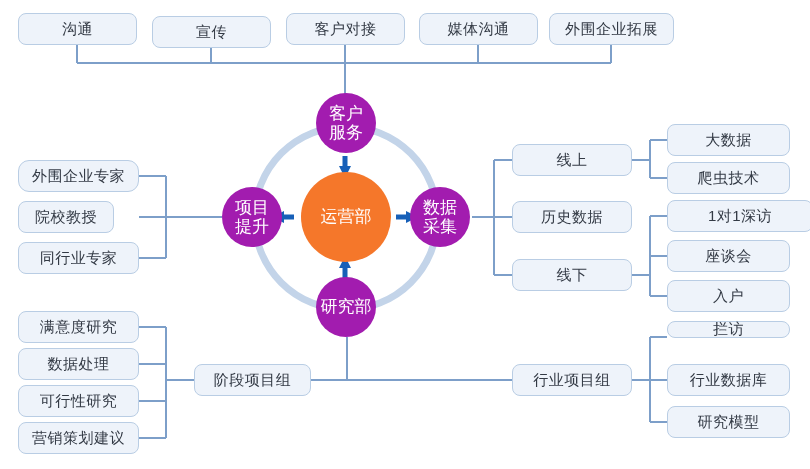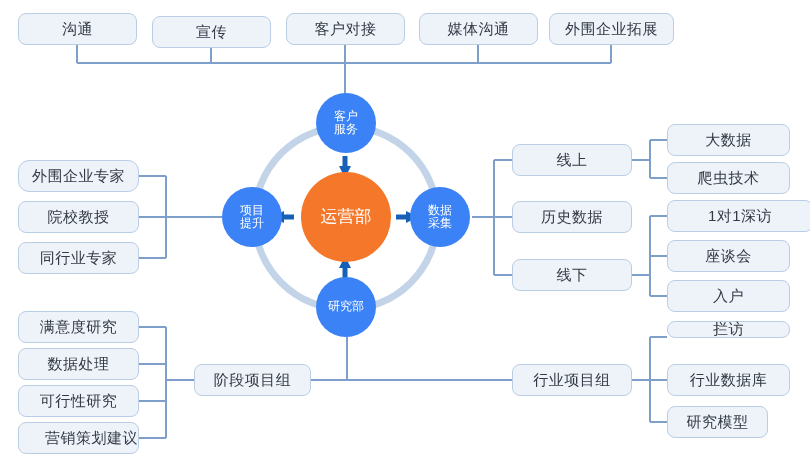--- a/index.html
+++ b/index.html
@@ -27,21 +27,21 @@
   .circle{
     position:absolute;
     box-sizing:border-box;
     border-radius:50%;
     display:flex;align-items:center;justify-content:center;
     text-align:center;
     color:#ffffff;
     line-height:1.12;
     z-index:4;
   }
-  .c-blue{background:#3b82f6;font-size:12px;font-weight:400;}
+  .c-blue{background:#a21caf;font-size:17px;font-weight:400;}
   .c-orange{background:#f5772a;font-size:17px;}
   .ring{
     position:absolute;
     box-sizing:border-box;
     border-radius:50%;
     border:7px solid #c3d4e9;
     z-index:2;
   }
 </style>
 </head>
@@ -126,21 +126,21 @@
   <div class="node" style="left:419px;top:13px;width:119px;height:32px;">
     <span>媒体沟通</span>
   </div>
   <div class="node" style="left:549px;top:13px;width:125px;height:32px;">
     <span>外围企业拓展</span>
   </div>
 
   <div class="node" style="left:18px;top:160px;width:121px;height:32px;border-radius:11px;">
     <span>外围企业专家</span>
   </div>
-  <div class="node" style="left:18px;top:201px;width:121px;height:32px;">
+  <div class="node" style="left:18px;top:201px;width:96px;height:32px;">
     <span>院校教授</span>
   </div>
   <div class="node" style="left:18px;top:242px;width:121px;height:32px;">
     <span>同行业专家</span>
   </div>
 
   <div class="circle c-blue" style="left:316px;top:93px;width:60px;height:60px;">
     <span>
       <span>客户</span><br><span>服务</span>
     </span>
@@ -195,34 +195,34 @@
 
   <div class="node" style="left:18px;top:311px;width:121px;height:32px;">
     <span>满意度研究</span>
   </div>
   <div class="node" style="left:18px;top:348px;width:121px;height:32px;">
     <span>数据处理</span>
   </div>
   <div class="node" style="left:18px;top:385px;width:121px;height:32px;">
     <span>可行性研究</span>
   </div>
-  <div class="node" style="left:18px;top:422px;width:121px;height:32px;justify-content:flex-end;">
+  <div class="node" style="left:18px;top:422px;width:121px;height:32px;">
     <span>营销策划建议</span>
   </div>
 
   <div class="node" style="left:194px;top:364px;width:117px;height:32px;">
     <span>阶段项目组</span>
   </div>
   <div class="node" style="left:512px;top:364px;width:120px;height:32px;">
     <span>行业项目组</span>
   </div>
 
   <div class="node" style="left:667px;top:321px;width:123px;height:17px;">
     <span>拦访</span>
   </div>
   <div class="node" style="left:667px;top:364px;width:123px;height:32px;">
     <span>行业数据库</span>
   </div>
-  <div class="node" style="left:667px;top:406px;width:101px;height:32px;">
+  <div class="node" style="left:667px;top:406px;width:123px;height:32px;">
     <span>研究模型</span>
   </div>
 
 </div>
 
 </body></html>

